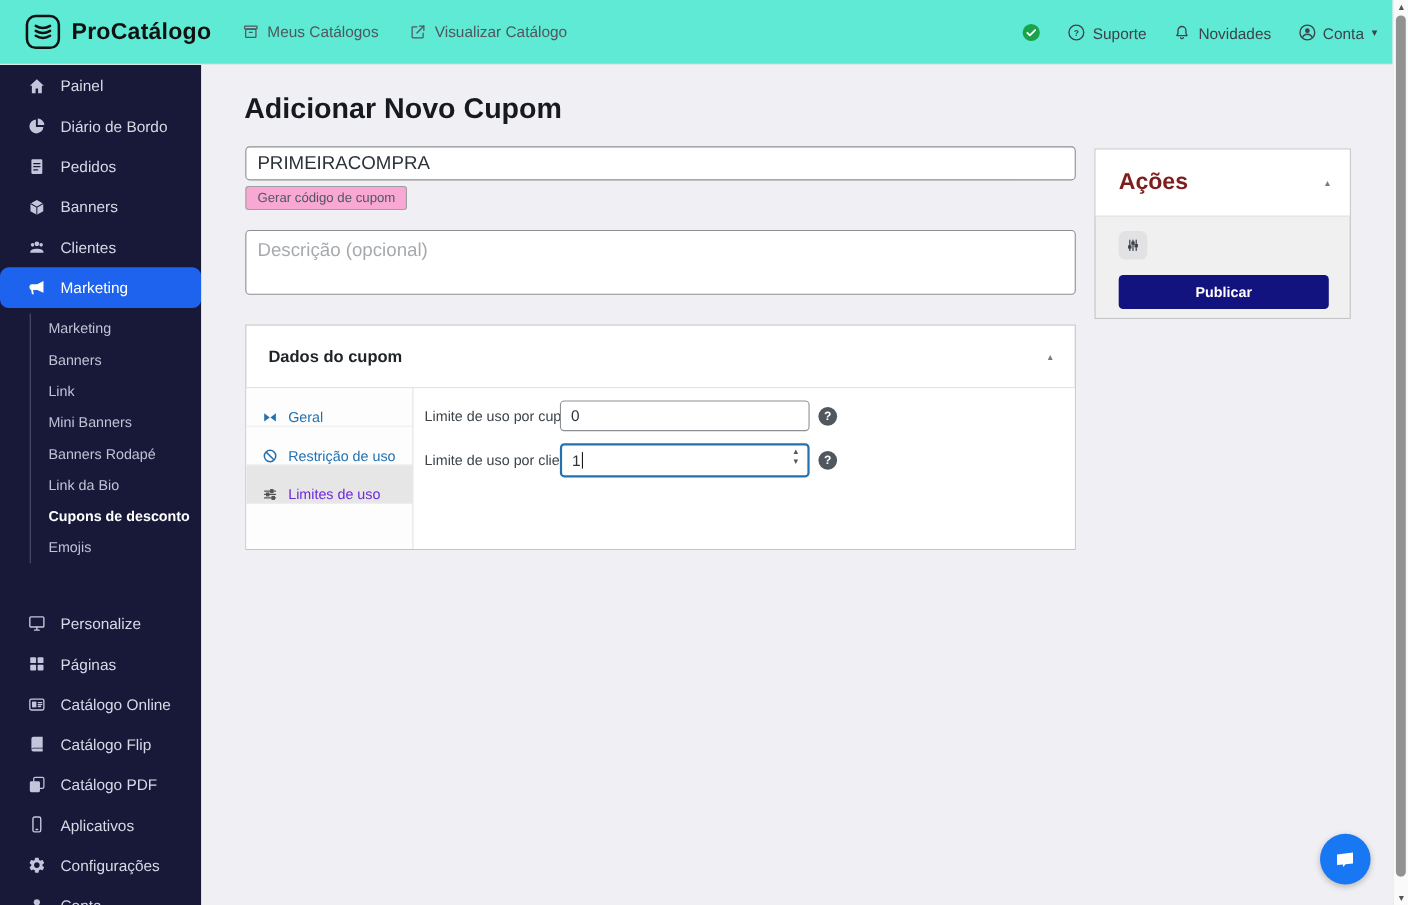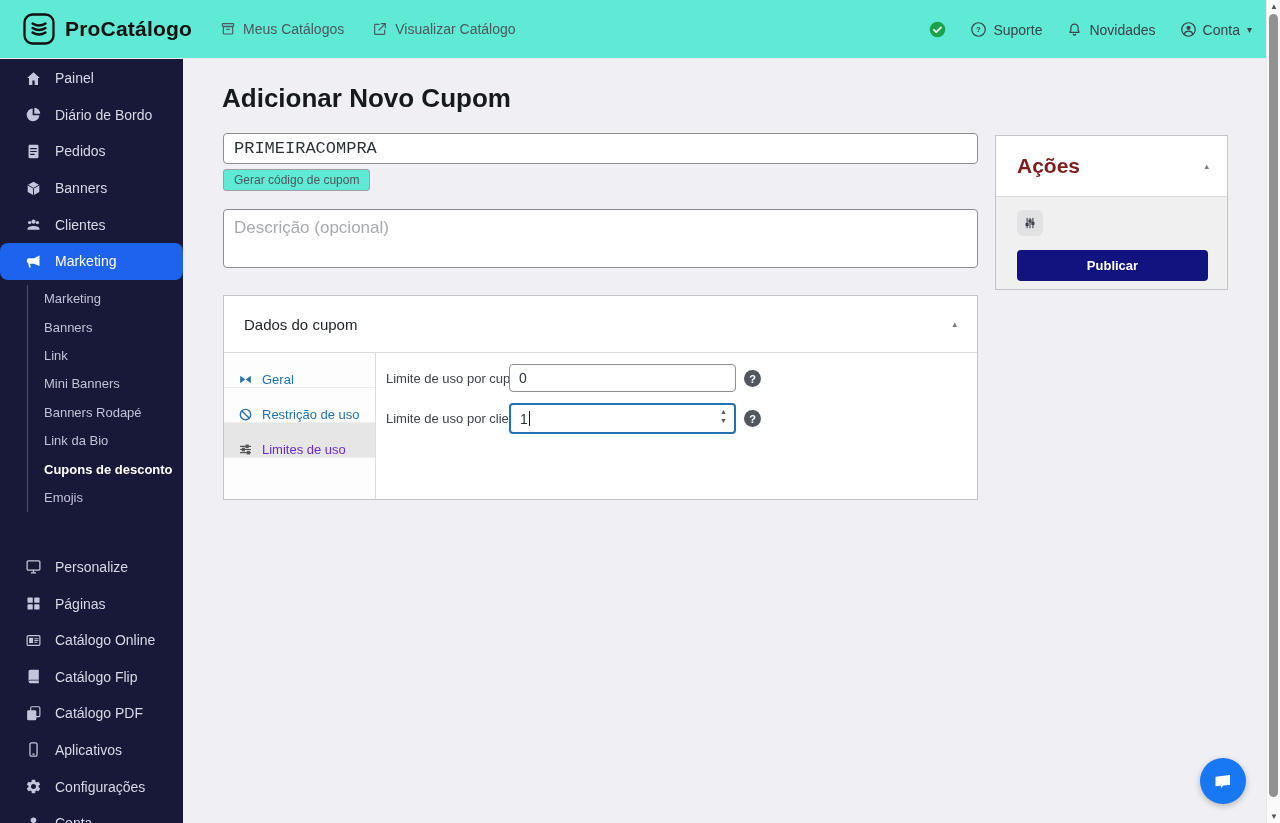--- a/index.html
+++ b/index.html
@@ -29,36 +29,36 @@
   .side-item.active .ic { color:#fff; }
   .submenu { list-style:none; margin:5px 0 0 27px; border-left:1px solid #50506e; padding-left:16px; }
   .sub-item { height:28.4px; display:flex; align-items:center; color:#c0c2d6; font-size:13px; cursor:pointer; }
   .sub-item.active { color:#fff; font-weight:700; }
   .side-list.lower { margin-top:36px; }
 
   
   .main { position:absolute; left:183px; top:59px; right:14px; bottom:0; background:#f0f0f4; }
   .page-title { position:absolute; left:39px; top:24px; font-size:26px; font-weight:600; color:#16191d; }
   .code-input { position:absolute; left:40px; top:74px; width:755px; height:31px; border:1px solid #8c8f94;
-                border-radius:4px; background:#fff; font-family:Liberation Mono, monospace;
+                border-radius:4px; background:#fff; font-family:Liberation Sans, sans-serif;
                 font-size:17px; color:#2c3338; padding:0 10px; outline:none; }
   .gen-btn { position:absolute; left:40px; top:110px; height:22px; padding:0 10px; font-size:12px;
-             color:#50575e; background:#5eead4; border:1px solid #9d9fa3; border-radius:3px;
+             color:#50575e; background:#f9a8d4; border:1px solid #9d9fa3; border-radius:3px;
              font-family:"Liberation Sans",sans-serif; cursor:pointer; }
   .desc-area { position:absolute; left:40px; top:150px; width:755px; height:59px; border:1px solid #8c8f94;
                border-radius:4px; background:#fff; font-family:"Liberation Sans",sans-serif; font-size:17px;
                padding:8px 10px; color:#3b82f6; resize:none; outline:none; }
   .desc-area::placeholder { color:#a7aaad; }
 
   
   .panel { position:absolute; left:40px; top:236px; width:755px; height:205px; background:#fff;
            border:1px solid #c3c4c7; }
   .panel-head { height:57px; display:flex; align-items:center; justify-content:space-between;
                 padding:0 16px 0 20px; border-bottom:1px solid #dcdcde; }
-  .panel-title { font-size:15px; font-weight:400; color:#1d2327; }
+  .panel-title { font-size:15px; font-weight:700; color:#1d2327; }
   .toggle { font-size:9px; color:#787c82; cursor:pointer; padding:4px; }
   .panel-body { display:flex; height:146px; }
   .tabs { width:152px; border-right:1px solid #dcdcde; list-style:none; background:#fdfdfd; }
   .tab { height:35px; display:flex; align-items:flex-end; gap:9px; padding-left:13px; font-size:13px;
          color:#2271b1; border-bottom:1px solid #eeeeef; cursor:pointer; }
   .tab .ic { width:16px; height:16px; display:flex; align-items:center; justify-content:center; }
   .tab.active { background:#e6e6e6; color:#6d28d9; }
   .fields { position:relative; flex:1; background:#fff; }
   .f-label { position:absolute; left:10px; font-size:13px; color:#3c434a; }
   .f-label.l1 { top:18px; } .f-label.l2 { top:58px; }

